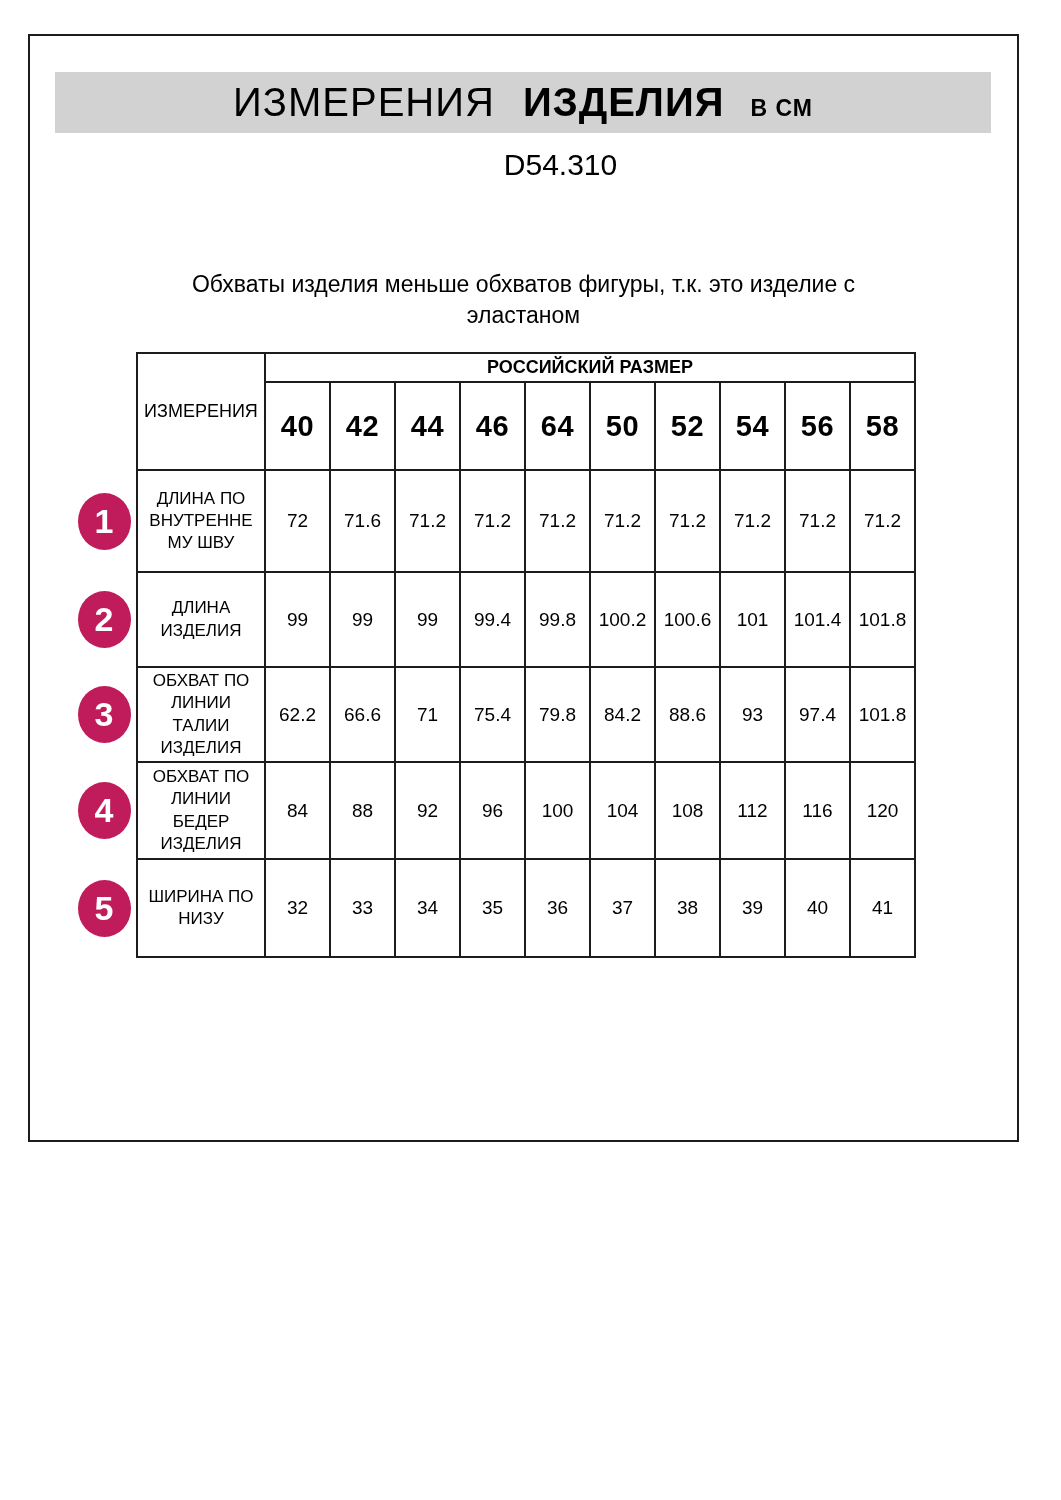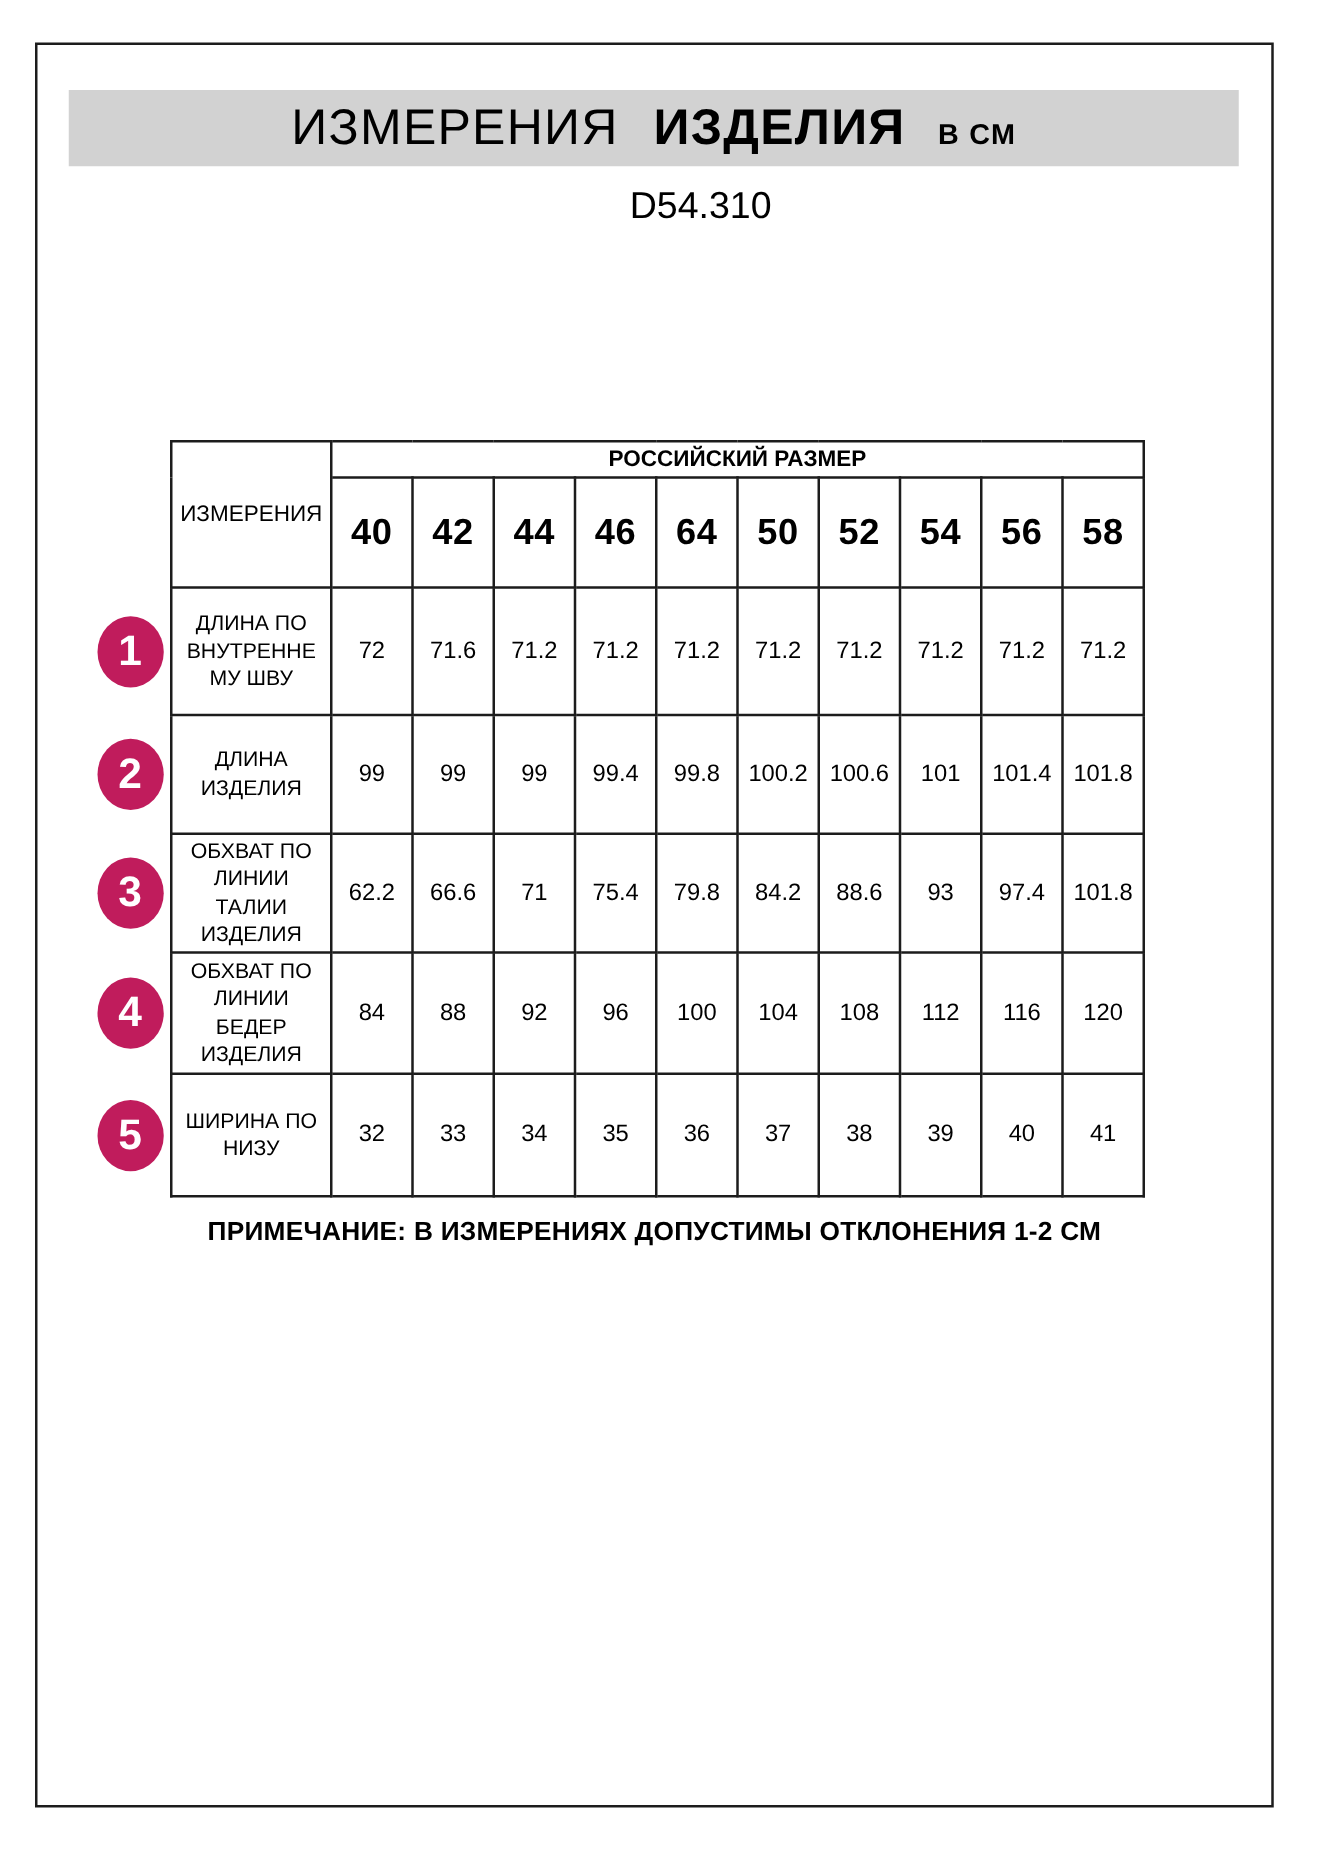--- a/index.html
+++ b/index.html
@@ -7,21 +7,21 @@
   body {
     width: 1061px; height: 1500px;
     font-family: "Liberation Sans", "DejaVu Sans", sans-serif;
     color: #000;
     position: relative;
   }
   .page { position: absolute; inset: 0; background: #fff; }
 
   .frame {
     position: absolute; left: 28px; top: 34px;
-    width: 991px; height: 1412px;
+    width: 991px; height: 1108px;
     border: 2px solid #1c1c1c;
     background: #fff;
   }
 
   
   .banner {
     position: absolute; left: 25px; top: 36px;
     width: 936px; height: 61px;
     background: var(--banner, #d2d2d2);
     display: flex; align-items: baseline; justify-content: center;
@@ -100,20 +100,22 @@
   <div class="frame">
 
     <div class="banner">
       <span class="t1">ИЗМЕРЕНИЯ</span>
       <span class="t2">ИЗДЕЛИЯ</span>
       <span class="t3">В СМ</span>
     </div>
 
     <div class="model-code">D54.310</div>
 
+    <div class="para p2">Обхваты изделия меньше обхватов фигуры, т.к. это изделие с
+эластаном</div>
 
     <table class="size-table">
       <colgroup>
         <col class="c-badge">
         <col class="c-label">
         <col class="c-val">
           <col class="c-val">
           <col class="c-val">
           <col class="c-val">
           <col class="c-val">
@@ -229,16 +231,15 @@
             <td class="val">36</td>
             <td class="val">37</td>
             <td class="val">38</td>
             <td class="val">39</td>
             <td class="val">40</td>
             <td class="val">41</td>
           </tr>
         </tbody>
     </table>
 
-    <div class="note">ПРИМЕЧАНИЕ: В ИЗМЕРЕНИЯХ ДОПУСТИМЫ ОТКЛОНЕНИЯ 1-2 СМ</div>
 
   </div>
 </div>
 
 </body></html>

